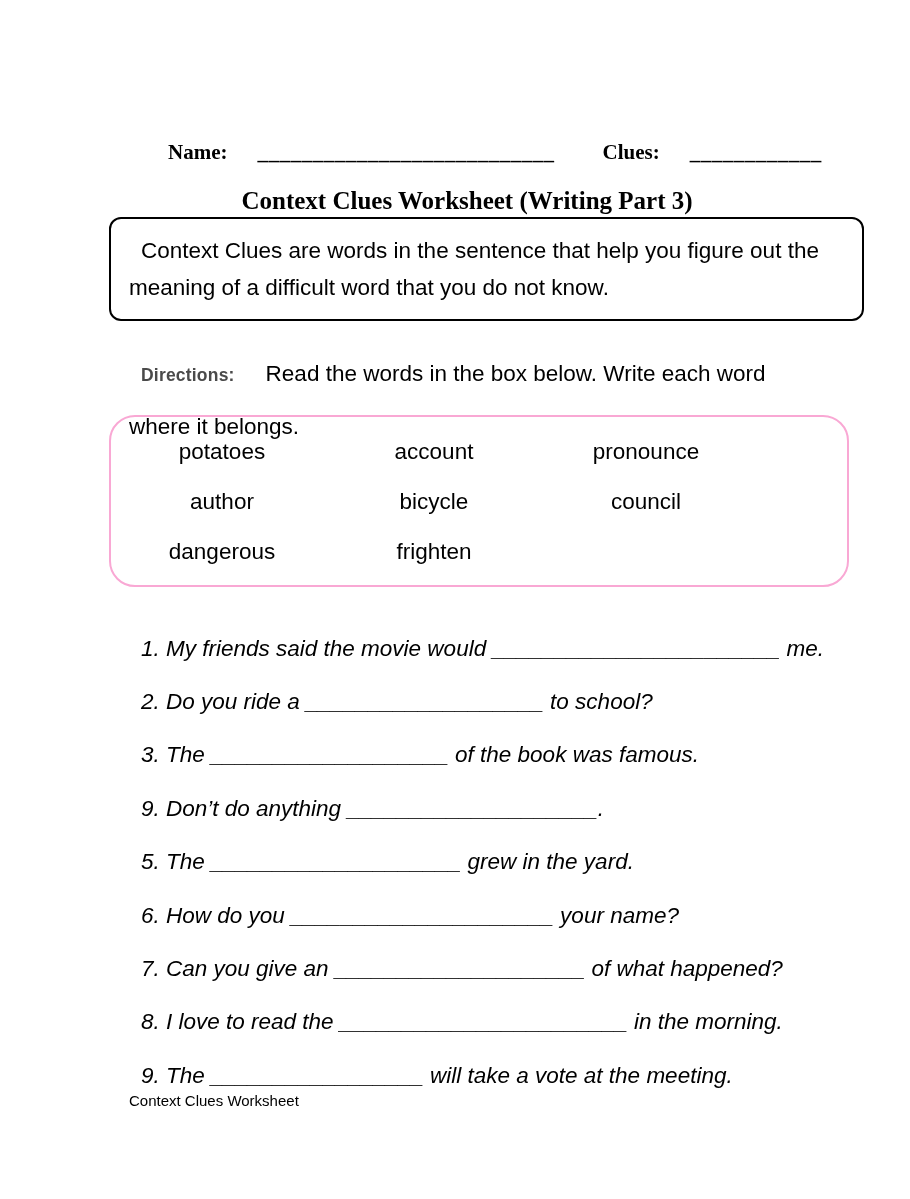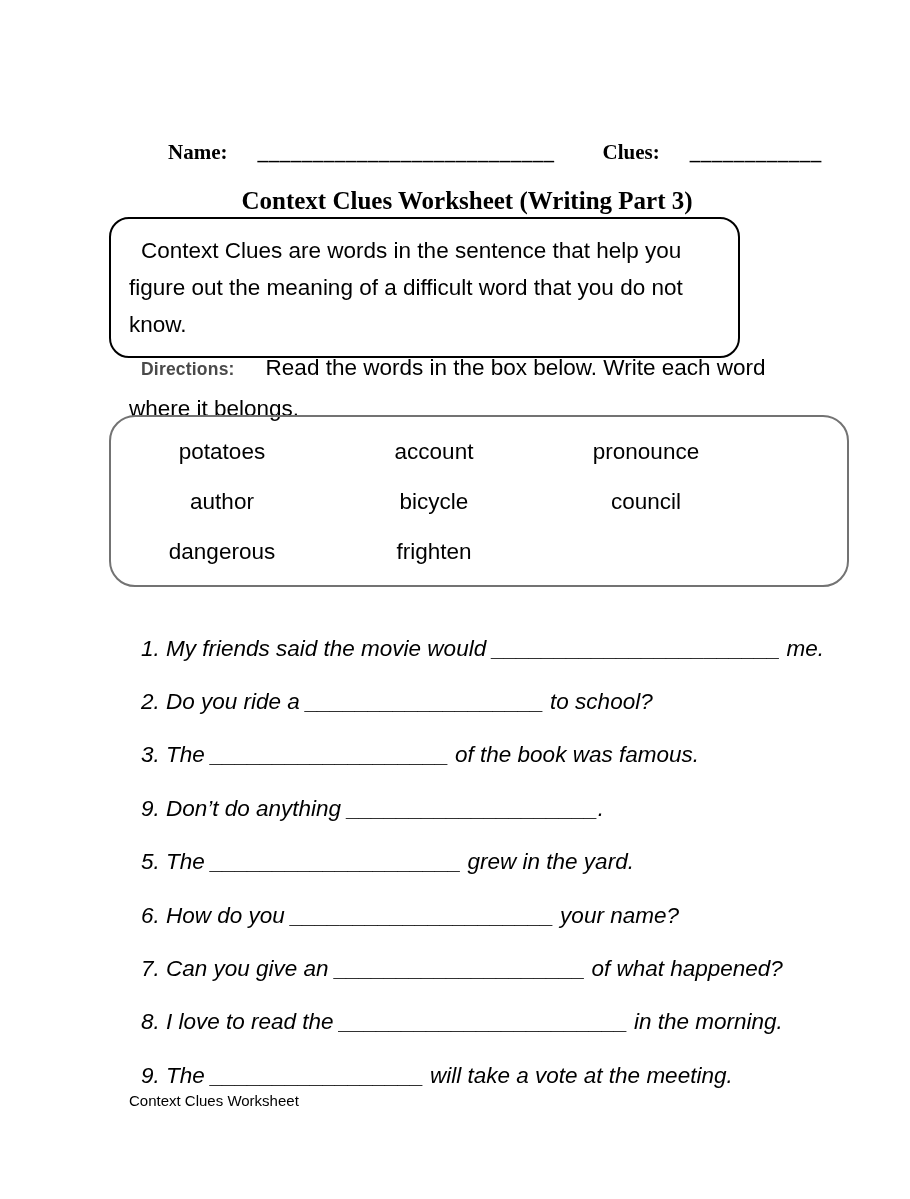--- a/index.html
+++ b/index.html
@@ -25,40 +25,40 @@
 
   
   .title {
     position: absolute; top: 163px; left: 0; width: 100%;
     text-align: center;
     font-family: "Liberation Serif", serif; font-weight: bold; font-size: 25px;
   }
 
   
   .def-box {
-    position: absolute; top: 205px; left: 97px; width: 631px; min-height: 103px;
-    border: 2px solid #000000; border-radius: 20px;
+    position: absolute; top: 205px; left: 97px; width: 755px; min-height: 103px;
+    border: 2px solid #000000; border-radius: 12px;
     padding: 13px 22px 13px 18px;
     font-size: 22.5px; line-height: 37px;
   }
 
   
   .directions {
     position: absolute; top: 324px; left: 105px; width: 700px;
-    font-size: 22.5px; line-height: 40px;
+    font-size: 22.5px; line-height: 51px;
   }
   .dir-label {
     color: #4a4a4a; font-size: 17.5px; font-weight: 600; margin-right: 7px;
     letter-spacing: 0.2px;
   }
 
   
   .word-box {
     position: absolute; top: 403px; left: 97px; width: 740px; height: 172px;
-    border: 2px solid #737373; border-radius: 26px;
+    border: 2px solid #f9a8d4; border-radius: 26px;
     display: grid;
     grid-template-columns: 1fr 1fr 1fr;
     grid-template-rows: 1fr 1fr 1fr;
     align-items: center;
     padding: 10px 95px 10px 5px;
     font-size: 22.5px;
   }
   .word-cell { text-align: center; white-space: nowrap; }
 
   

